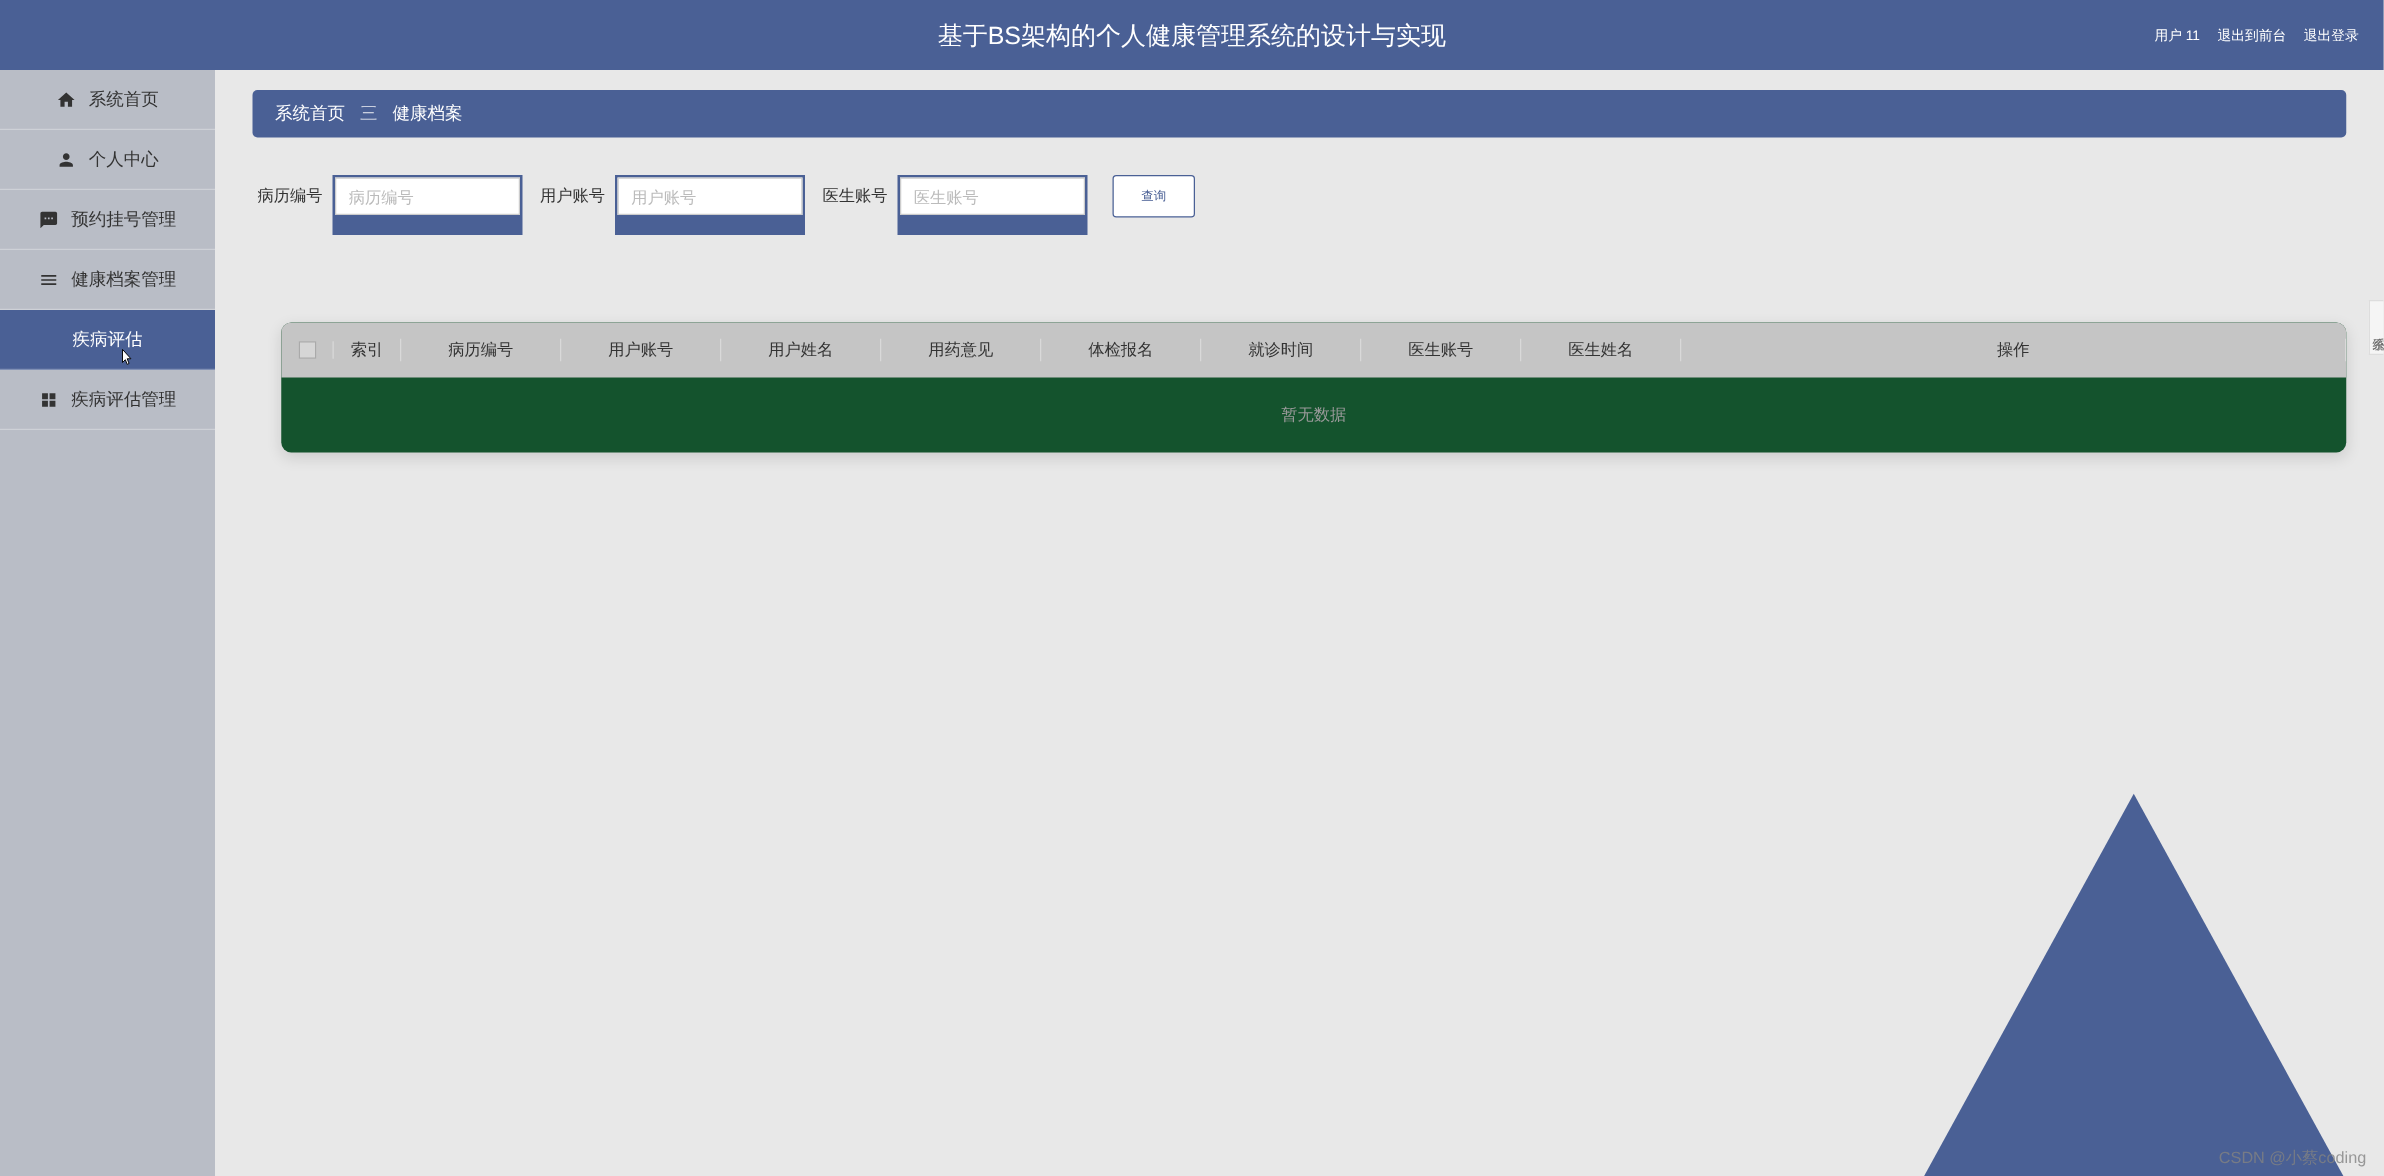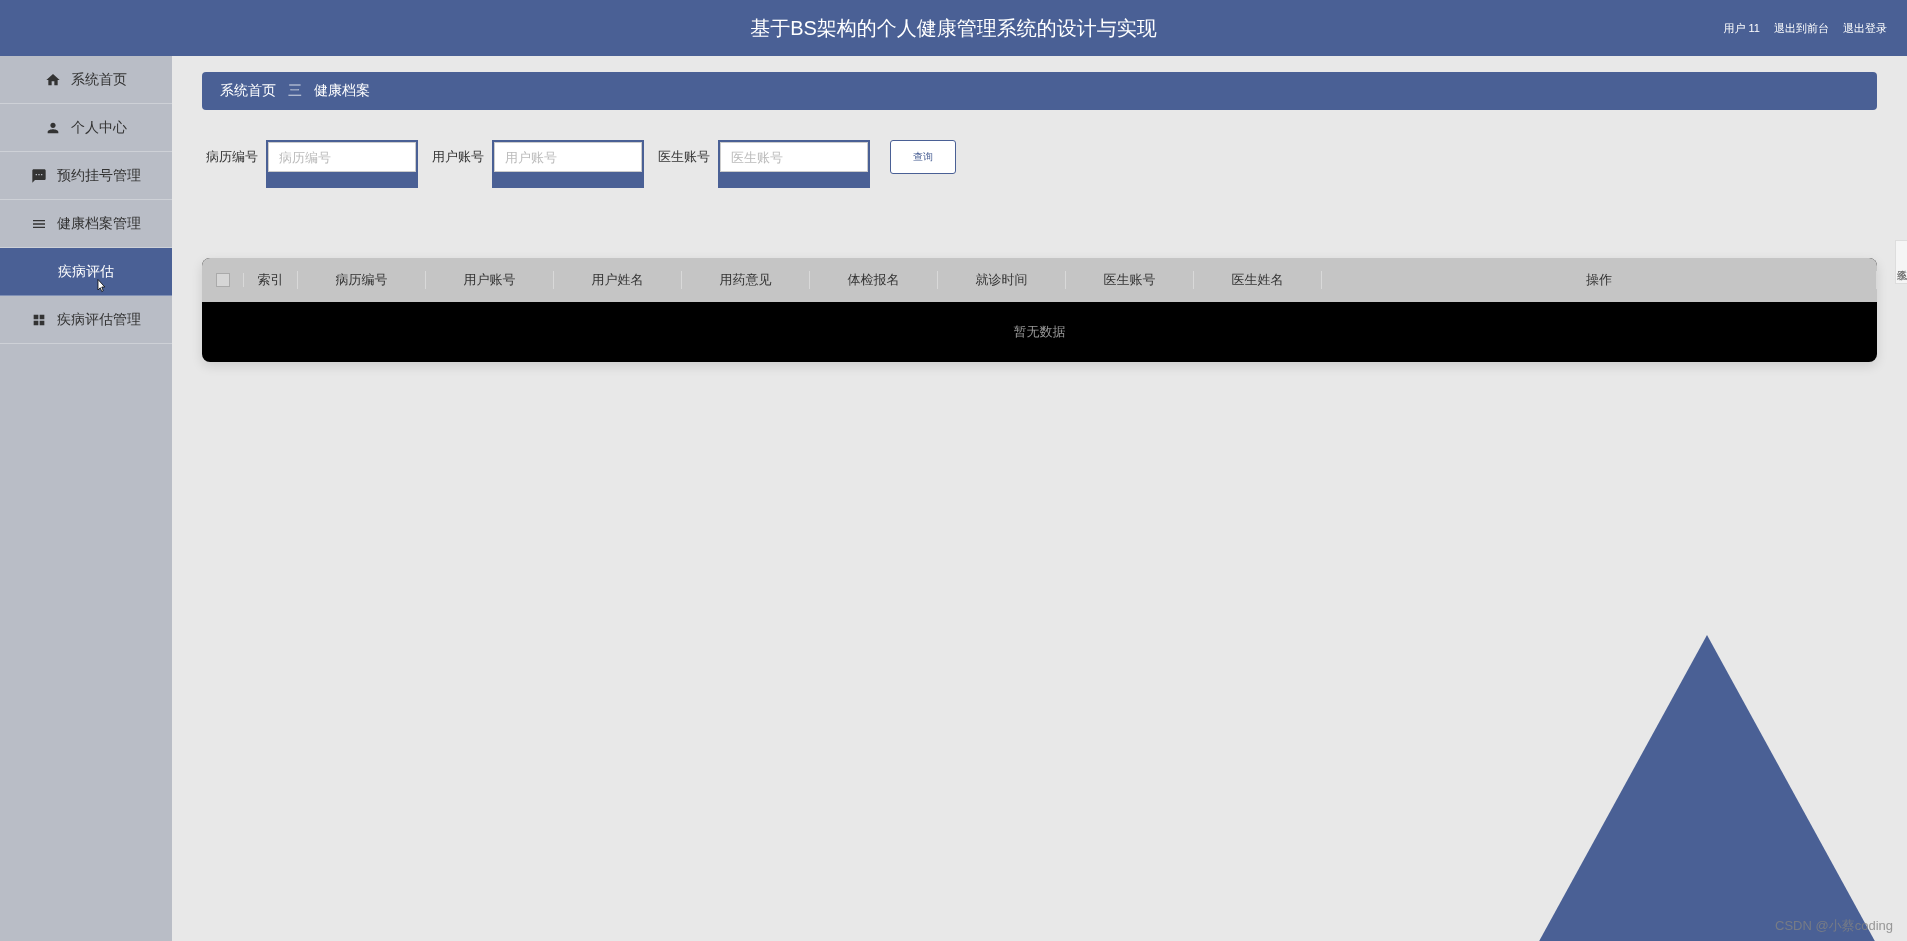--- a/index.html
+++ b/index.html
@@ -141,24 +141,25 @@
       background: #fff;
       border: 1px solid #4a6095;
       color: #4a6095;
       font-size: 10px;
       border-radius: 3px;
       cursor: pointer;
       margin-left: 6px;
     }
     .table-wrap {
       margin-top: 70px;
-      background: #000000;
+      background: #14532d;
       border-radius: 8px;
       box-shadow: 0 4px 12px rgba(0,0,0,0.12);
       overflow: hidden;
+      margin-left: 23px;
     }
     .table-header {
       display: flex;
       background: #c5c5c5;
       height: 44px;
       align-items: center;
       color: #333;
       font-size: 13px;
     }
     .th {

